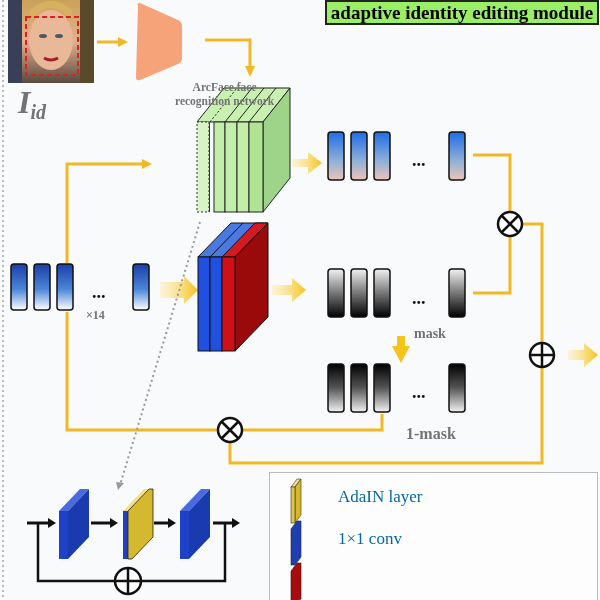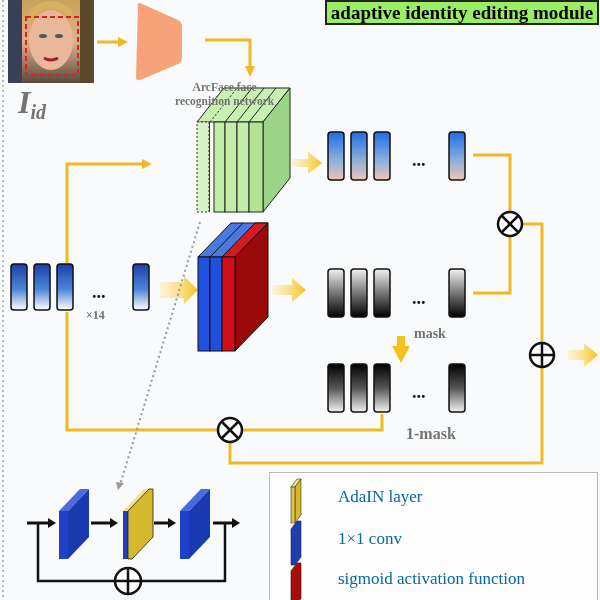--- a/index.html
+++ b/index.html
@@ -230,14 +230,13 @@
     </g>
     <g>
       <polygon points="7,56 13,48 17,48 17,84 11,92 7,92" fill="#1f3fb0" stroke="#223" stroke-width="0.6"></polygon>
     </g>
     <g>
       <polygon points="7,98 13,90 17,90 17,126 11,128 7,128" fill="#a80c0c" stroke="#311" stroke-width="0.6"></polygon>
     </g>
   </svg>
   <div class="leg-t" style="left:68px;top:14px;">AdaIN layer</div>
   <div class="leg-t" style="left:68px;top:56px;">1×1 conv</div>
-  <div class="leg-t" style="left:68px;top:96px;">sigmoid activation function</div>
 </div>
 
 </body></html>

